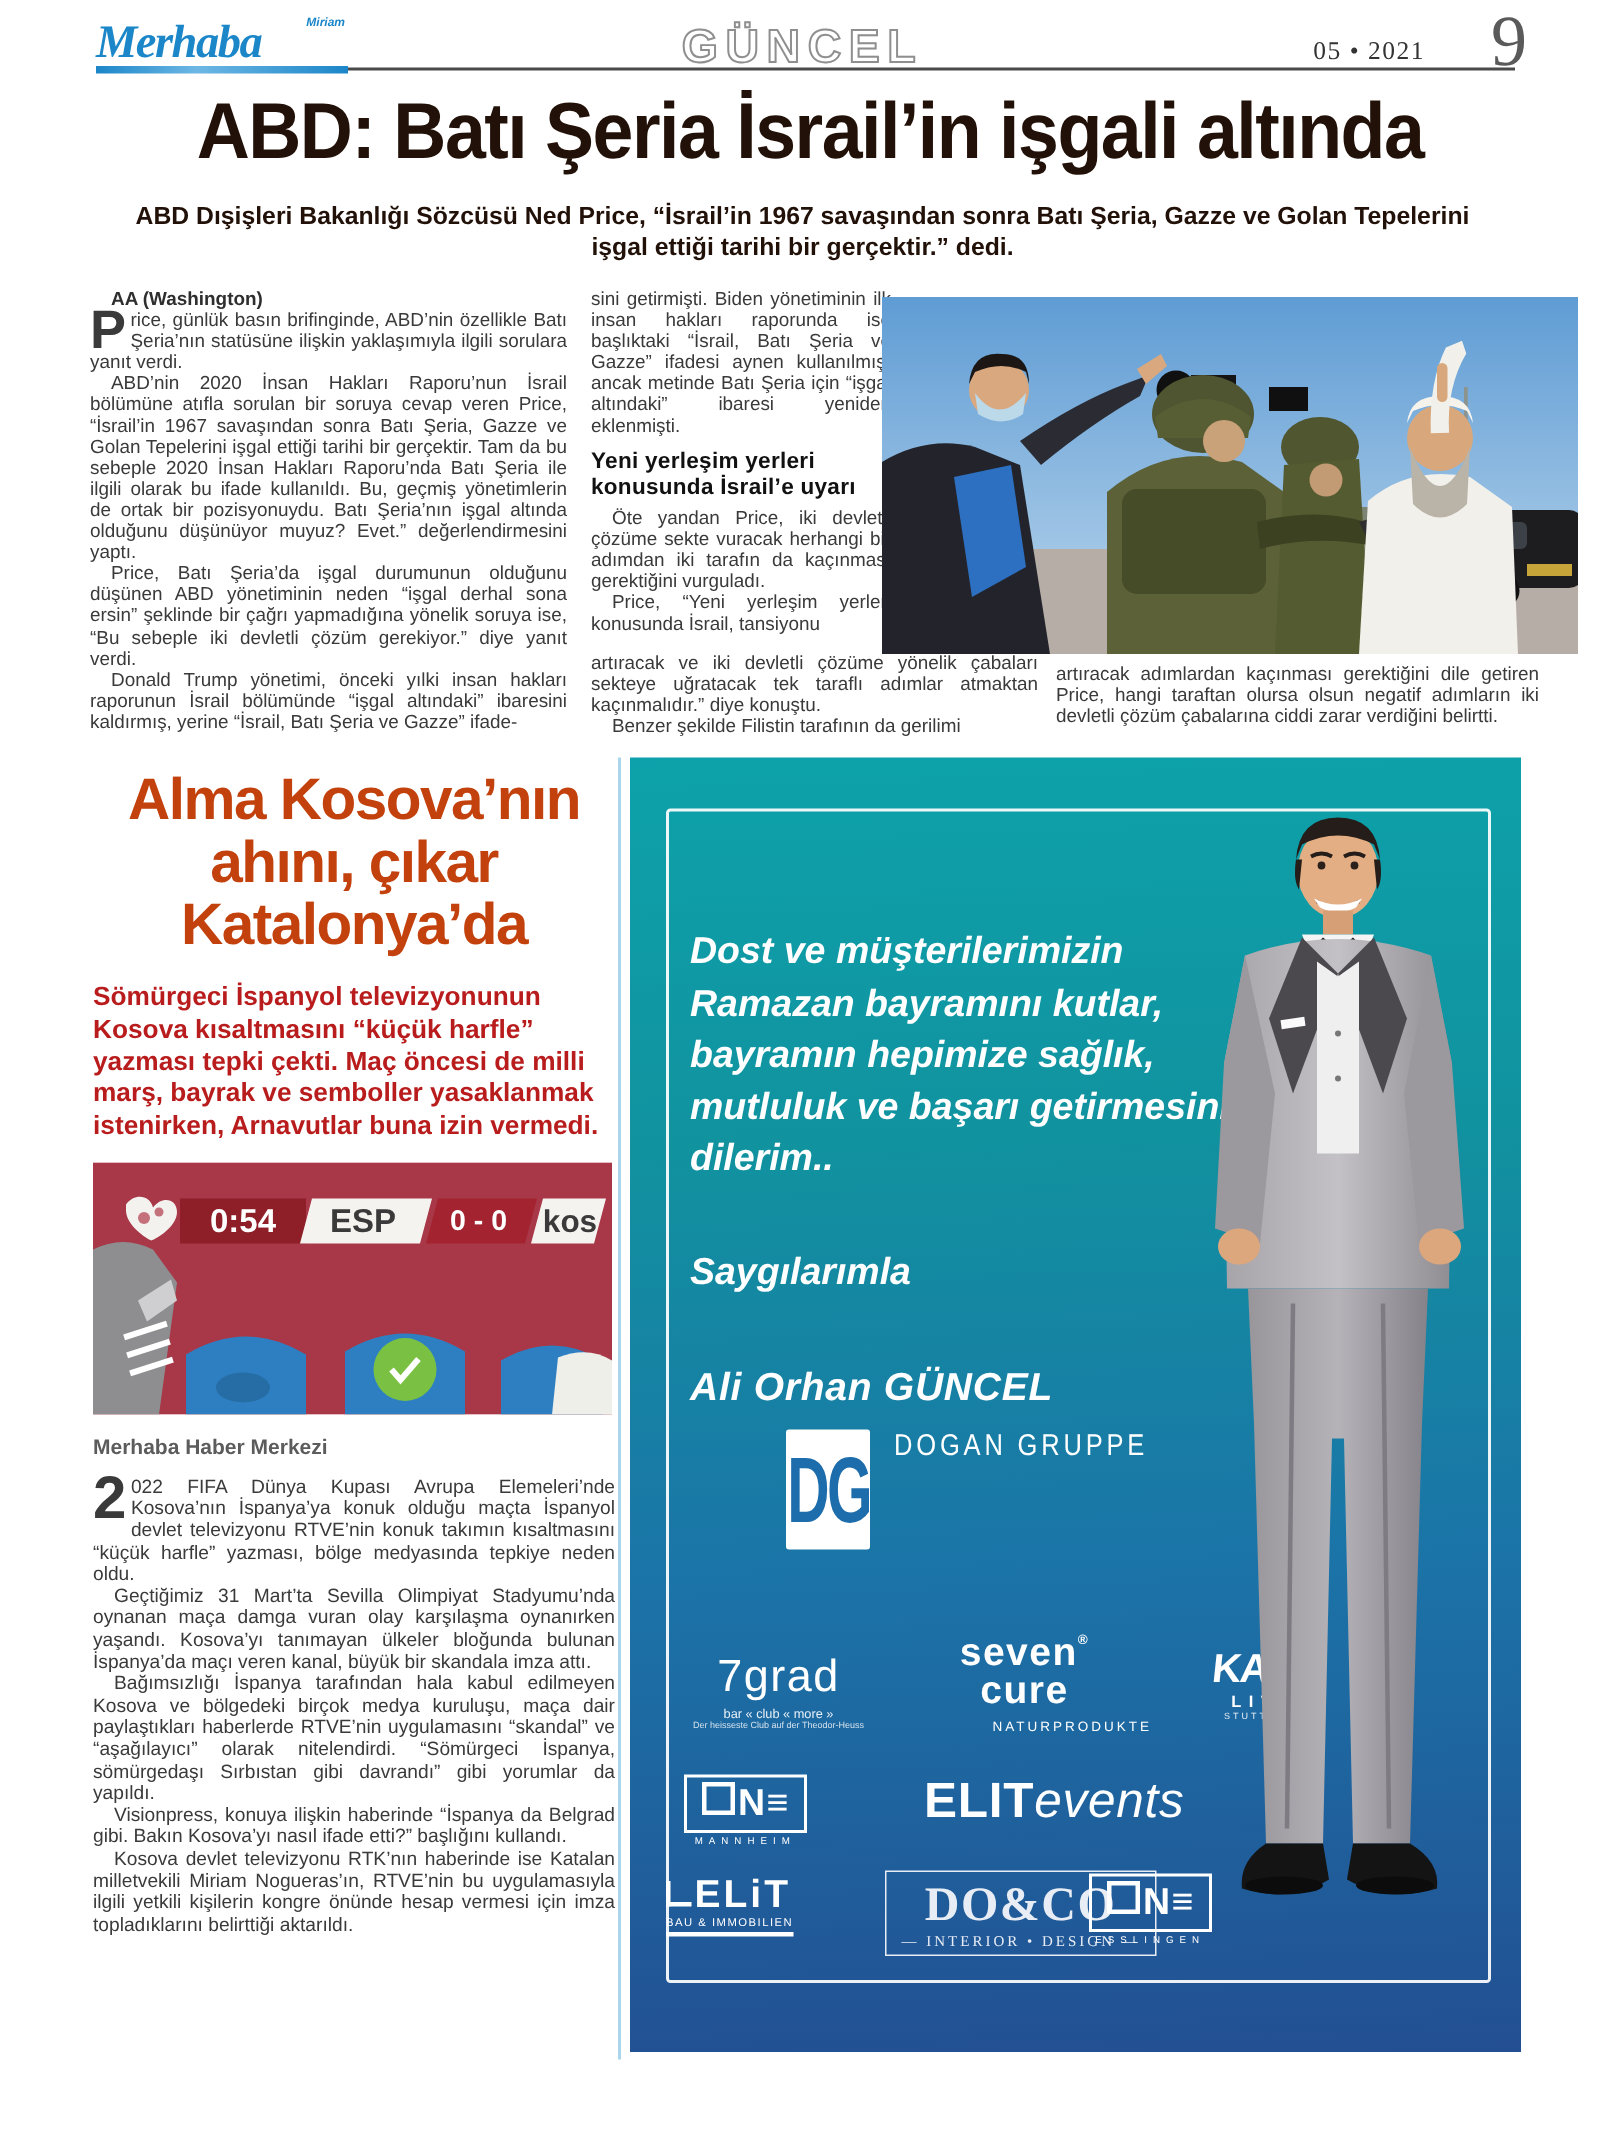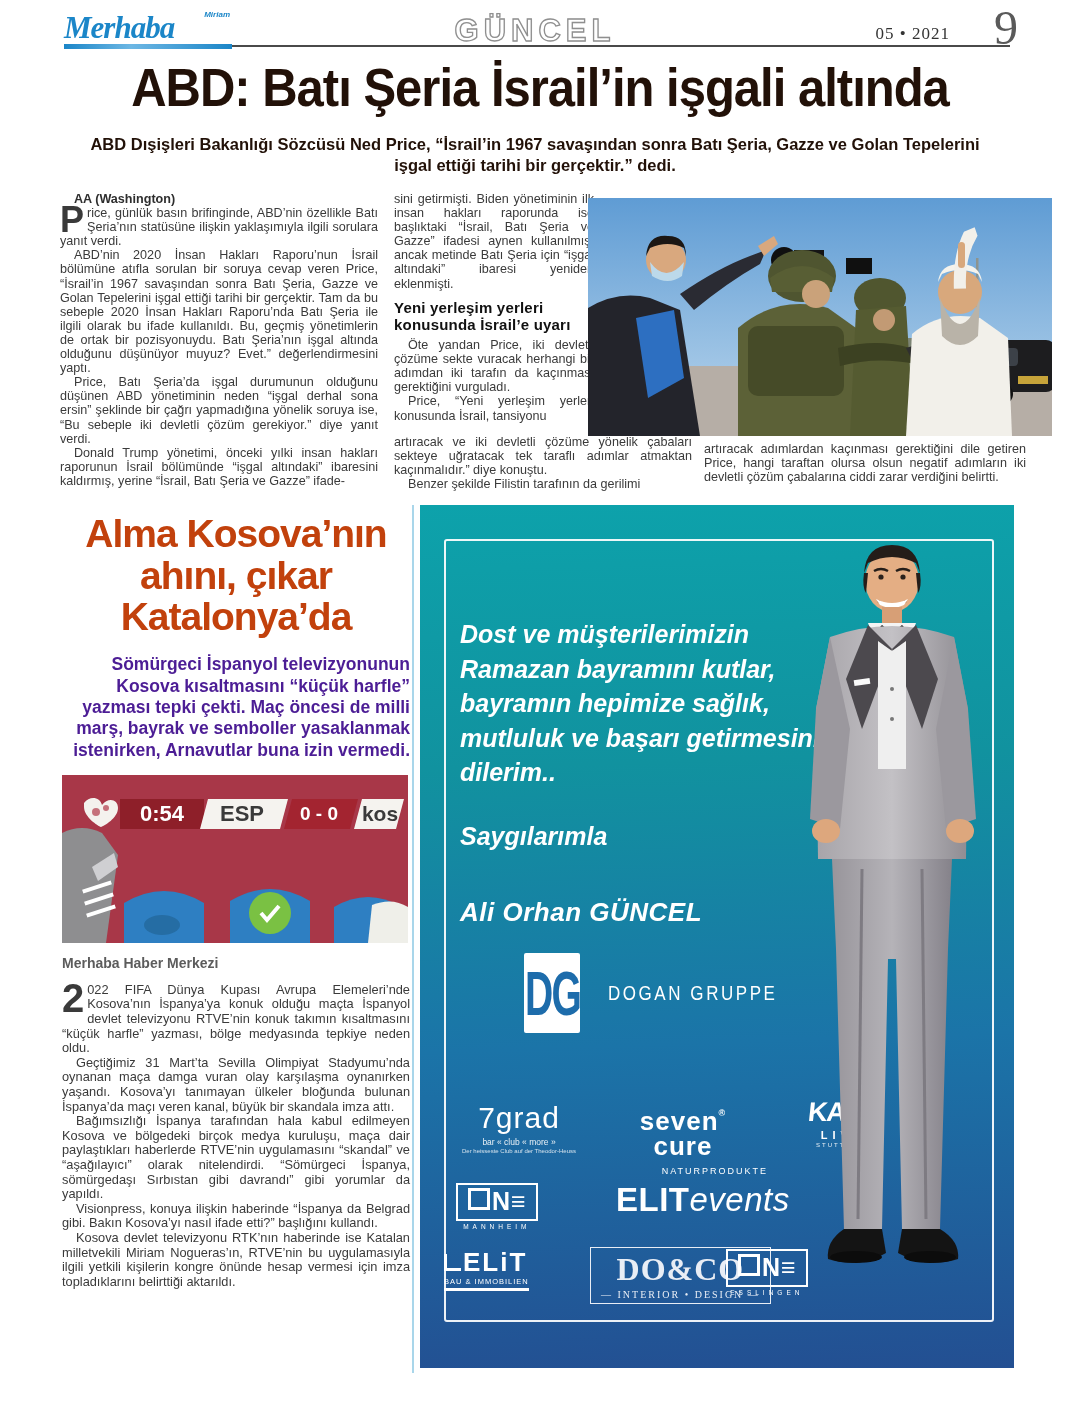--- a/index.html
+++ b/index.html
@@ -36,47 +36,47 @@
   .dateline{font-weight:bold;color:#2e2e2e;text-indent:0;}
   .dropcap{float:left;font-size:36px;line-height:28px;font-weight:bold;padding-right:3px;color:#3a3a3a;}
   .crosshead{font-weight:800;font-size:15px;line-height:1.18;color:#111;margin:8px 0 4px 0 !important;
              text-indent:0 !important;text-align:left;letter-spacing:.2px;}
   .a1-photo{position:absolute;left:536px;top:6px;width:464px;height:238px;background:#9db8cc;}
   
   .divider{position:absolute;left:412px;top:505px;width:2px;height:868px;background:#a9d6ea;}
   .a2{position:absolute;left:62px;top:505px;width:348px;}
   .a2-headline{text-align:center;font-size:39px;font-weight:800;color:#c2410c;line-height:1.07;
                letter-spacing:-1px;margin-top:8px;}
-  .a2-sub{text-align:right;font-size:17.5px;font-weight:800;color:#4c1d95;line-height:1.22;margin-top:16px;}
+  .a2-sub{text-align:left;font-size:17.5px;font-weight:800;color:#b91c1c;line-height:1.22;margin-top:16px;}
   .a2-photo{margin-top:14px;width:346px;height:168px;}
   .a2-caption{margin-top:8px;font-size:14px;font-weight:bold;color:#5c5c5c;}
   .a2-body{margin-top:12px;font-size:12.8px;line-height:14.6px;text-align:justify;color:#3a3a3a;}
   .a2-body p{margin:0;text-indent:14px;}
   .a2-body p.noindent{text-indent:0;}
   .dropcap2{float:left;font-size:40px;line-height:30px;font-weight:bold;padding-right:3px;color:#3a3a3a;}
   
   .ad{position:absolute;left:420px;top:505px;width:594px;height:863px;overflow:hidden;
       background:linear-gradient(178deg,#0da2ab 0%,#11929f 30%,#1b74a8 62%,#234f92 100%);}
   .ad-frame{position:absolute;left:24px;top:34px;right:20px;bottom:46px;
             border:2px solid rgba(255,255,255,.92);border-radius:3px;}
   .ad-text{position:absolute;left:40px;top:112px;width:370px;color:#fff;font-style:italic;z-index:3;}
   .ad-greeting{font-size:25px;font-weight:bold;line-height:1.38;}
-  .ad-closing{font-size:25px;font-weight:bold;margin-top:32px;}
+  .ad-closing{font-size:25px;font-weight:bold;margin-top:44px;}
   .ad-signature{font-size:26px;font-weight:bold;margin-top:46px;letter-spacing:.5px;}
   .ad-man{position:absolute;right:-6px;top:24px;width:250px;height:800px;z-index:4;}
   .logo{position:absolute;color:#fff;z-index:3;}
-  .logo-dg{left:104px;top:448px;display:flex;align-items:center;gap:12px;}
+  .logo-dg{left:104px;top:448px;display:flex;align-items:flex-start;}
   .dg-box{width:56px;height:80px;background:#fff;border-radius:2px;display:flex;align-items:center;justify-content:center;}
   .dg-letters{color:#1d6cab;font-size:46px;font-weight:bold;transform:scaleY(1.35) scaleX(.85);letter-spacing:-2px;}
   .dg-name{margin-left:16px;font-size:20px;letter-spacing:3px;font-weight:400;transform:scaleX(.85);transform-origin:left;}
   .logo-7grad{left:34px;top:596px;width:130px;text-align:center;}
   .g7-main{font-size:30px;font-weight:300;letter-spacing:1px;}
   .g7-tag{font-size:8.5px;margin-top:2px;opacity:.9;}
   .g7-tiny{font-size:6px;margin-top:1px;opacity:.8;}
-  .logo-sevencure{left:178px;top:604px;width:170px;text-align:center;}
+  .logo-sevencure{left:178px;top:584px;width:170px;text-align:center;}
   .sc-line{font-size:26px;font-weight:800;line-height:.95;letter-spacing:1px;}
   .sc-reg{font-size:9px;vertical-align:top;}
   .sc-sub{font-size:9px;font-weight:normal;letter-spacing:2px;margin-top:8px;text-align:right;}
   .logo-kafa{left:378px;top:592px;width:90px;text-align:center;}
   .kafa-main{font-size:27px;font-weight:800;transform:skewX(-6deg);letter-spacing:-1px;}
   .kafa-live{font-size:11px;letter-spacing:5px;font-weight:bold;margin-top:1px;}
   .kafa-city{font-size:6px;letter-spacing:2px;margin-top:1px;opacity:.9;}
   .one-box{border:2px solid #fff;padding:3px 10px 5px 10px;font-size:25px;font-weight:800;
            letter-spacing:1px;display:inline-block;line-height:1;}
   .one-city{font-size:6.5px;letter-spacing:4px;margin-top:2px;text-align:center;}

